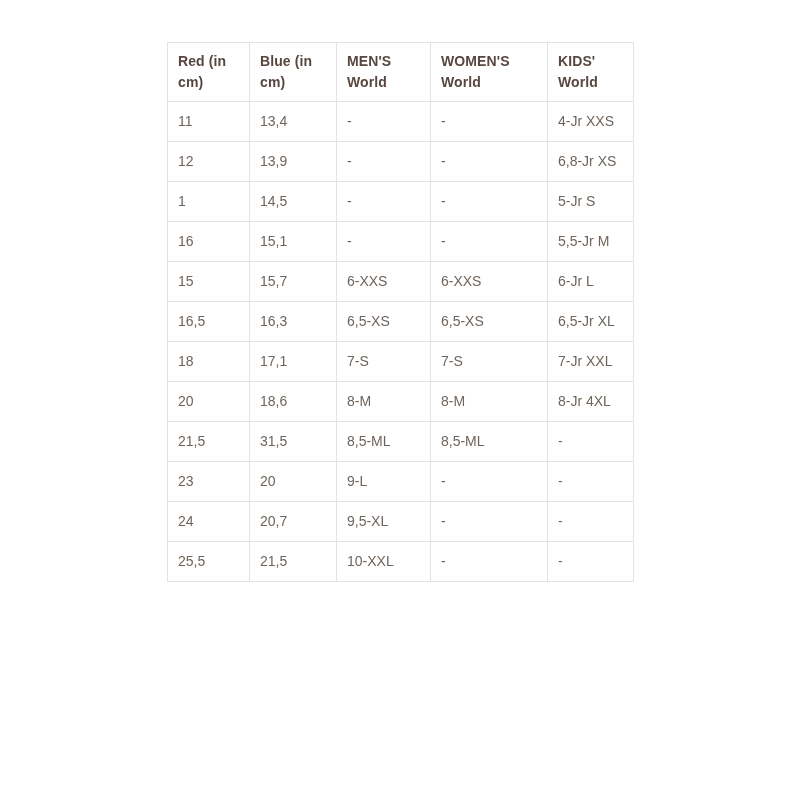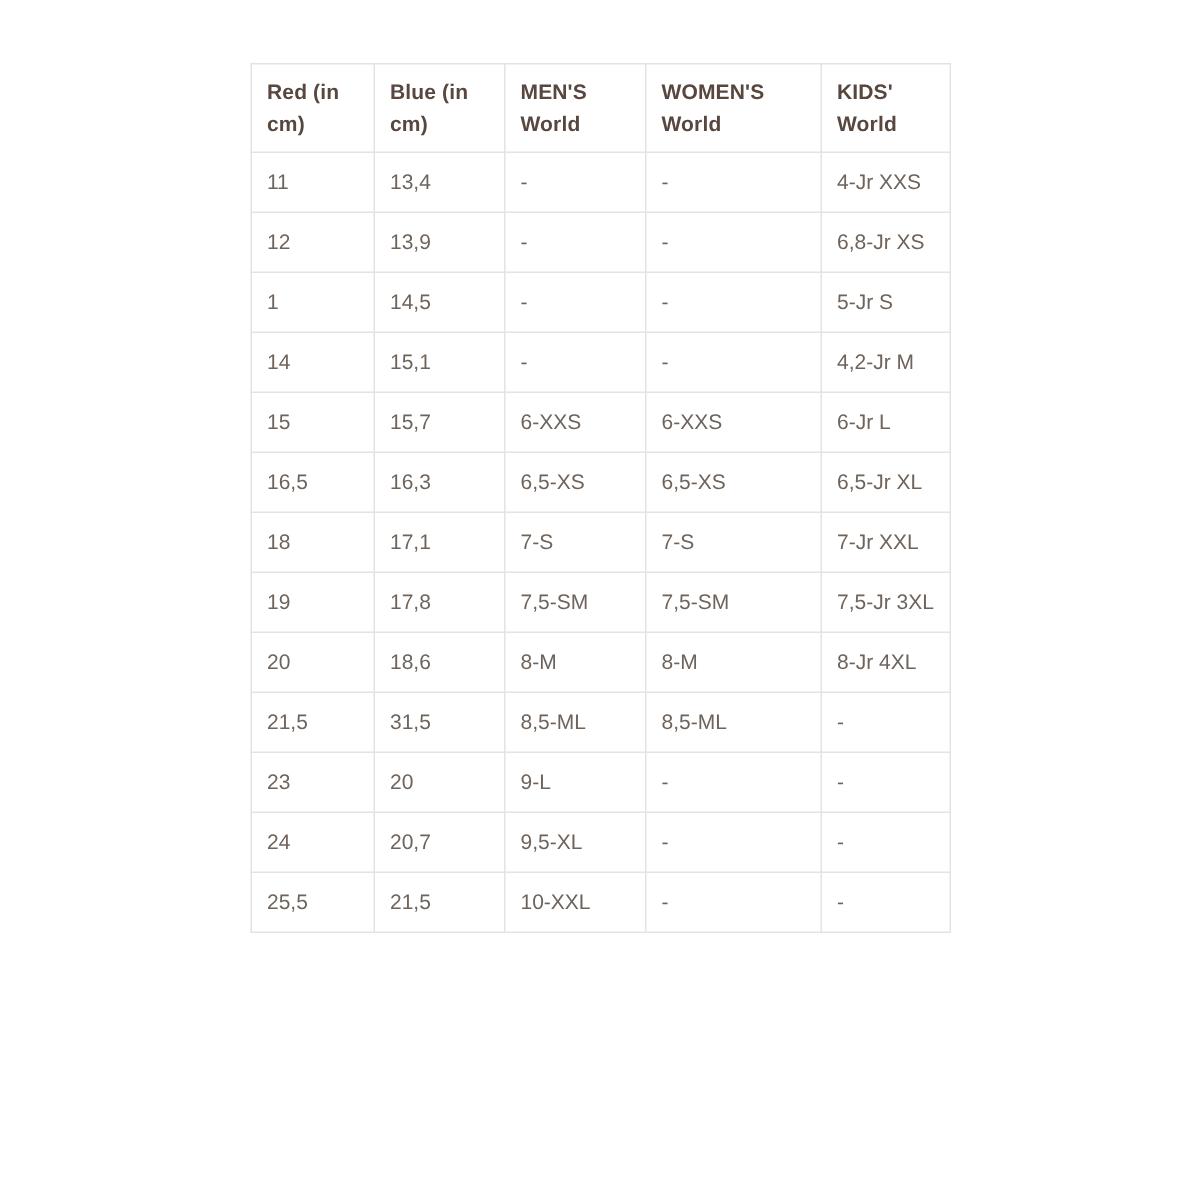--- a/index.html
+++ b/index.html
@@ -90,25 +90,25 @@
           <td>6,8-Jr XS</td>
         </tr>
         <tr>
           <td>1</td>
           <td>14,5</td>
           <td>-</td>
           <td>-</td>
           <td>5-Jr S</td>
         </tr>
         <tr>
-          <td>14</td>
+          <td>16</td>
           <td>15,1</td>
           <td>-</td>
           <td>-</td>
-          <td>4,2-Jr M</td>
+          <td>5,5-Jr M</td>
         </tr>
         <tr>
           <td>15</td>
           <td>15,7</td>
           <td>6-XXS</td>
           <td>6-XXS</td>
           <td>6-Jr L</td>
         </tr>
         <tr>
           <td>16,5</td>
@@ -116,27 +116,20 @@
           <td>6,5-XS</td>
           <td>6,5-XS</td>
           <td>6,5-Jr XL</td>
         </tr>
         <tr>
           <td>18</td>
           <td>17,1</td>
           <td>7-S</td>
           <td>7-S</td>
           <td>7-Jr XXL</td>
-        </tr>
-        <tr>
-          <td>19</td>
-          <td>17,8</td>
-          <td>7,5-SM</td>
-          <td>7,5-SM</td>
-          <td>7,5-Jr 3XL</td>
         </tr>
         <tr>
           <td>20</td>
           <td>18,6</td>
           <td>8-M</td>
           <td>8-M</td>
           <td>8-Jr 4XL</td>
         </tr>
         <tr>
           <td>21,5</td>

